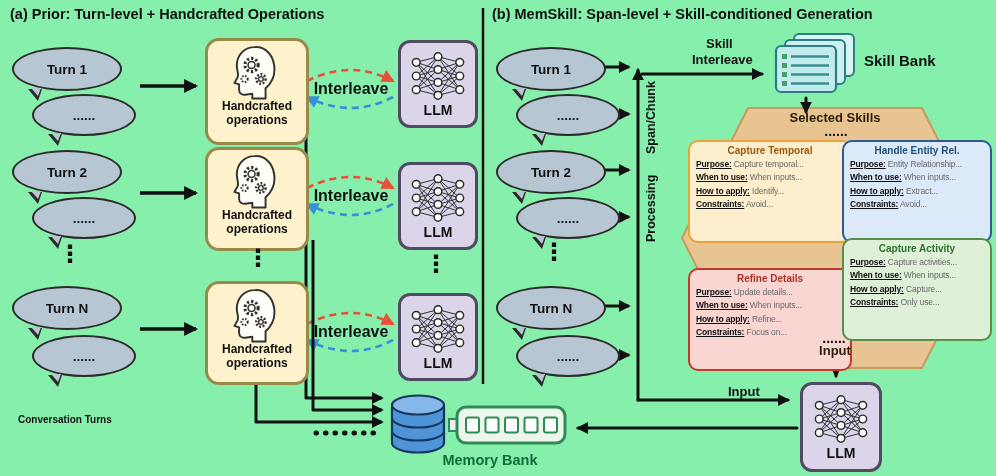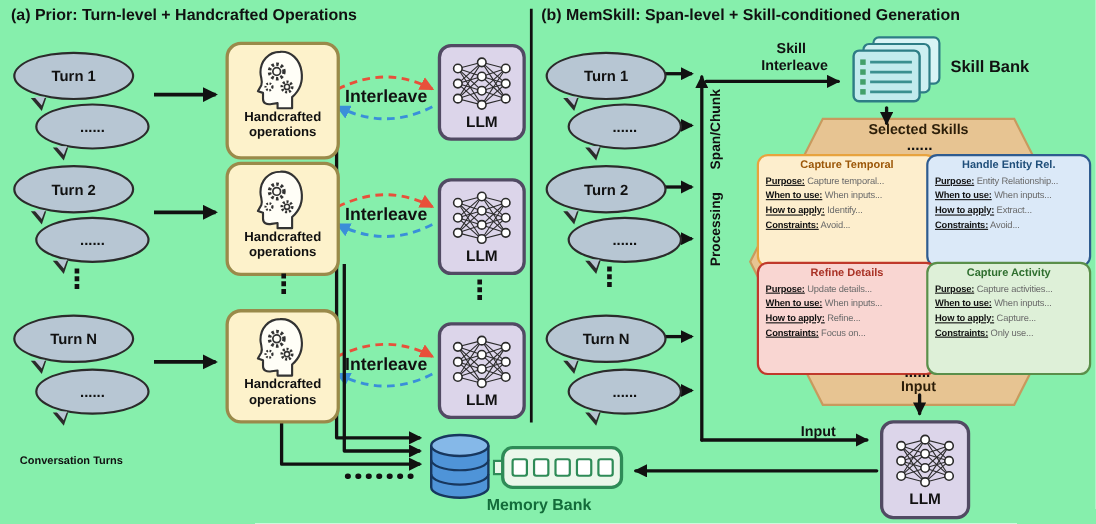--- a/index.html
+++ b/index.html
@@ -28,21 +28,21 @@
           display:flex;align-items:center;justify-content:center;}
   .skill-card{border-style:solid;border-width:2.5px;border-radius:10px;padding:3px 6px;
           display:flex;flex-direction:column;gap:1px;}
   .skill-title{text-align:center;font-weight:bold;font-size:10px;margin-bottom:1px;}
   .skill-line{font-size:8.5px;line-height:1.45;color:#6a6a6a;white-space:nowrap;overflow:hidden;letter-spacing:-0.15px;}
   .skill-line .k{font-weight:bold;text-decoration:underline;color:#111;}
   .card-temporal{background:var(--card-temporal-fill);border-color:var(--card-temporal-stroke);}
   .card-temporal .skill-title{color:var(--card-temporal-title);}
   .card-entity{background:var(--card-entity-fill);border-color:var(--card-entity-stroke);}
   .card-entity .skill-title{color:var(--card-entity-title);}
-  .card-refine{background:var(--card-refine-fill);border-color:var(--card-refine-stroke);}
+  .card-refine{background:var(--card-refine-fill);border-color:var(--card-refine-stroke);margin-top:30px;}
   .card-refine .skill-title{color:var(--card-refine-title);}
   .card-activity{background:var(--card-activity-fill);border-color:var(--card-activity-stroke);}
   .card-activity .skill-title{color:var(--card-activity-title);}
   .hex-text{font-weight:bold;color:#2b1d08;text-align:center;}
   .memory-label{font-weight:bold;font-size:14.5px;color:var(--memory-label-green);text-align:center;}
   .conv-label{font-weight:bold;font-size:10px;color:#111;}
   .dots-b{font-weight:bold;font-size:14px;color:#111;text-align:center;}
 </style>
 </head>
 <body>

